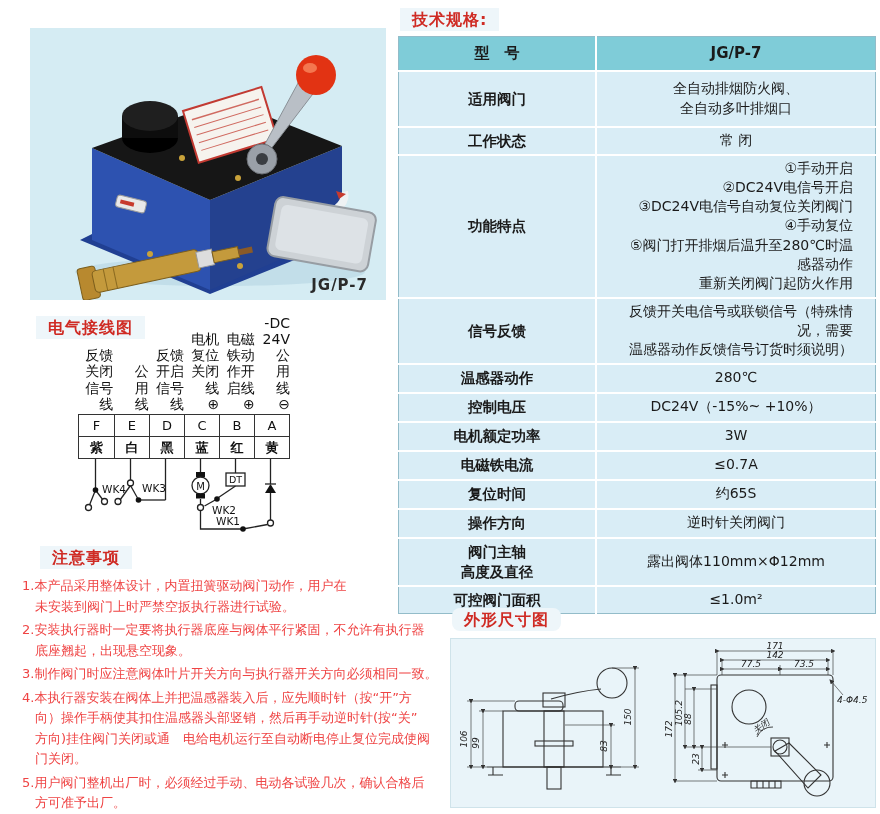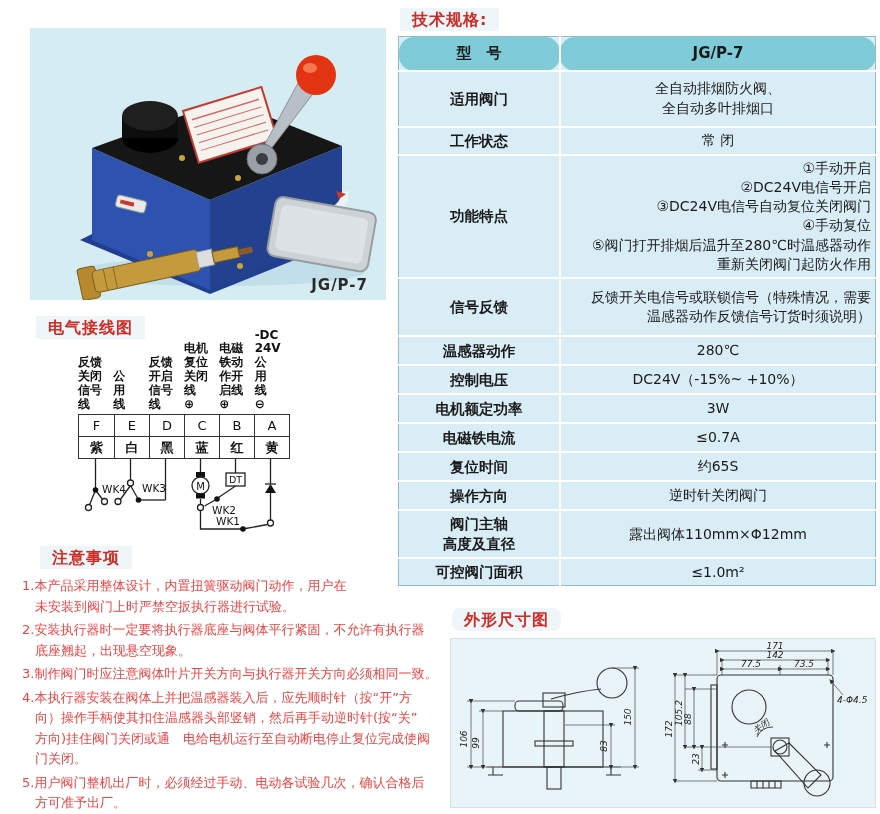--- a/index.html
+++ b/index.html
@@ -12,41 +12,41 @@
 
   
   .photo{position:absolute;left:30px;top:28px;width:356px;height:272px;background:#d5ecf3;}
   .photo svg{position:absolute;left:0;top:0;}
   .photo .caption{position:absolute;right:18px;bottom:6px;font-size:15px;font-weight:600;
                   color:#2a2a2a;letter-spacing:1px;}
 
   
   .term-labels{position:absolute;left:78px;top:326px;width:212px;height:86px;
                display:flex;align-items:flex-end;}
-  .term-labels .tlabel{width:16.666%;text-align:left;white-space:pre-line;
-                       font-size:12px;font-weight:700;line-height:1.16;color:#111;}
+  .term-labels .tlabel{width:16.666%;text-align:right;white-space:pre-line;
+                       font-size:14px;font-weight:400;line-height:1.16;color:#111;}
   .term-table{position:absolute;left:78px;top:414px;width:210px;border:1.5px solid #333;}
   .term-row{display:flex;}
   .term-row.letters{border-bottom:1px solid #333;}
   .term-cell{width:16.666%;height:21px;display:flex;align-items:center;justify-content:center;
              font-size:13px;color:#111;border-left:1px solid #333;box-sizing:border-box;}
   .term-cell:first-child{border-left:none;}
   .term-row.wirecolors .term-cell{font-weight:700;}
   .circuit{position:absolute;left:60px;top:459px;}
 
   
   .notes{position:absolute;left:22px;top:576px;width:434px;}
   .notes p{margin:0 0 3px 0;font-size:13px;line-height:1.58;color:#ef4444;
            font-weight:500;white-space:pre-line;}
 
   
   .specs{position:absolute;left:398px;top:36px;width:478px;border-collapse:collapse;
          table-layout:fixed;background:#d9edf6;border:1px solid #93bcc9;}
-  .specs td{vertical-align:middle;padding:3px 4px;font-size:14px;color:#1a1a1a;
-            text-align:center;white-space:pre-line;line-height:1.38;border-radius:15px;}
+  .specs td{vertical-align:middle;padding:3px 22px;font-size:14px;color:#1a1a1a;
+            text-align:center;white-space:pre-line;line-height:1.38;}
   .specs tr + tr td{border-top:2px solid #ffffff;}
   .specs td.lbl{width:152px;border-right:2px solid #ffffff;font-weight:600;font-size:14.5px;}
   .specs tr.hdr td{background:#7fccd8;font-weight:700;font-size:15px;}
   .specs td.left{text-align:right;padding-left:26px;}
   tr.rh-a{height:34px}tr.rh-b{height:56px}tr.rh-c{height:20px}tr.rh-d{height:120px}
   tr.rh-e{height:58px}tr.rh-f{height:29px}tr.rh-g{height:44px}
 
   
   .dims-panel{position:absolute;left:450px;top:638px;width:426px;height:170px;
               background:#e9f4f9;border:1px solid #cfe3ea;box-sizing:border-box;font-style:italic;}

